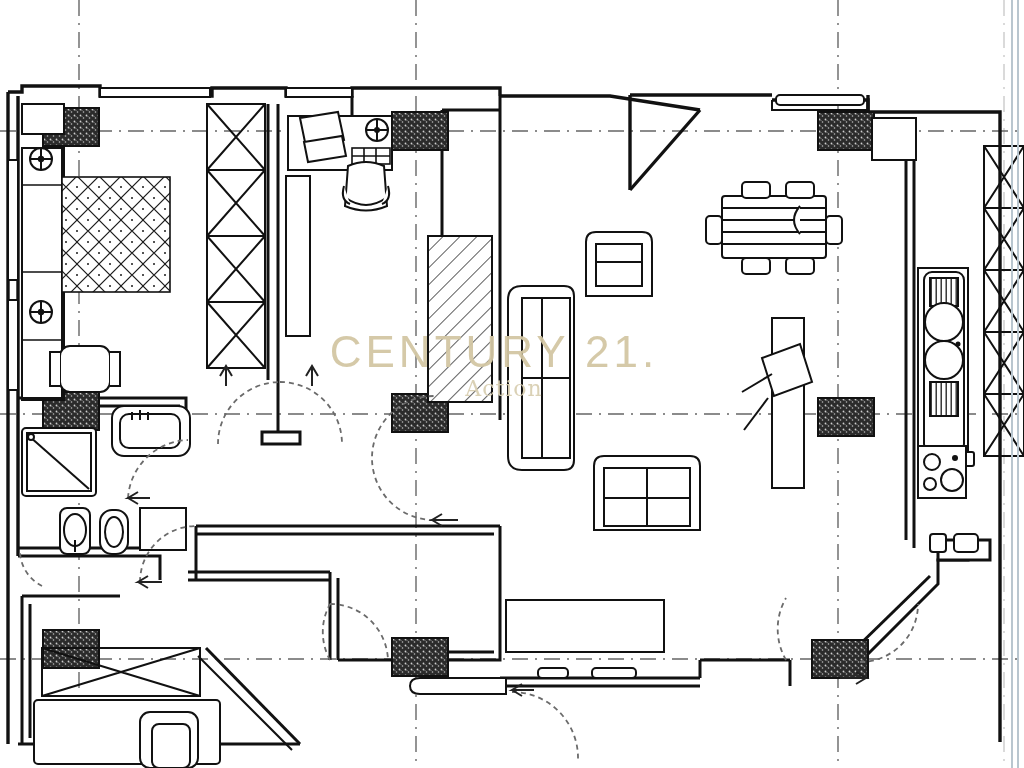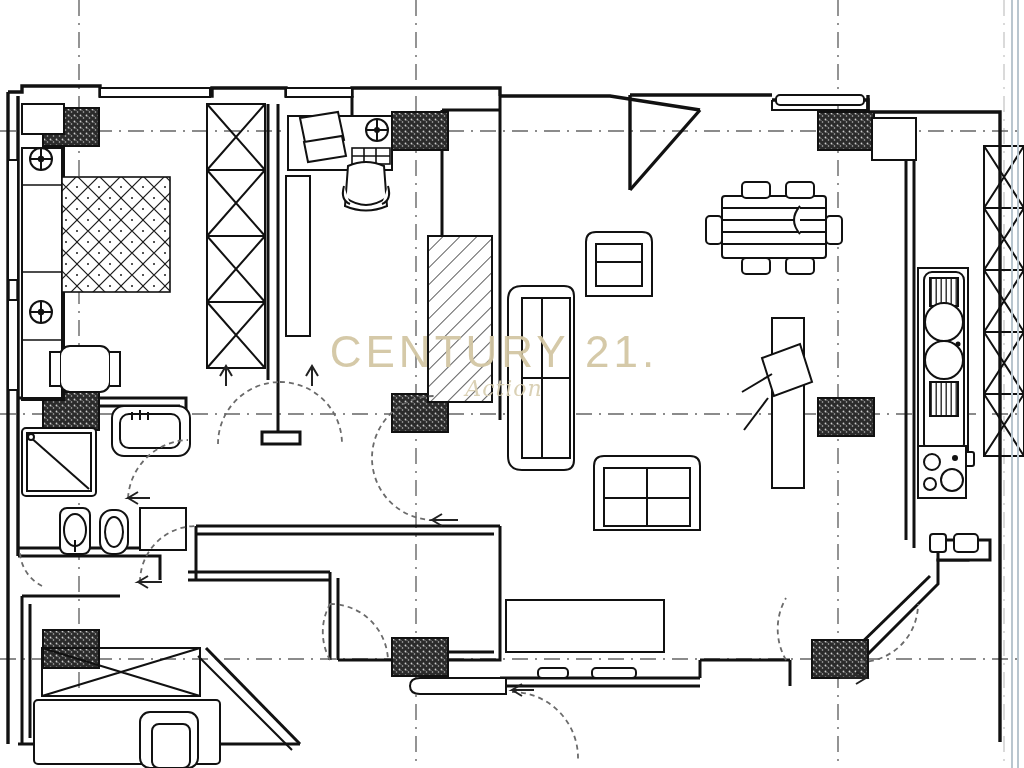--- a/index.html
+++ b/index.html
@@ -29,21 +29,20 @@
     font-family:"Liberation Sans", sans-serif;
     font-weight:400;
     line-height:1;
     transform:translate(0px,-20px);
     opacity:.95;
   }
   .wm-sub{
     font-size:22px;
     color:#d9cfb2;
     font-family:"DejaVu Serif", serif;
-    font-style:italic;
     letter-spacing:1px;
     transform:translate(10px,-18px);
     opacity:.95;
   }
 </style>
 </head>
 <body>
 
 <div id="plan-root">
 

